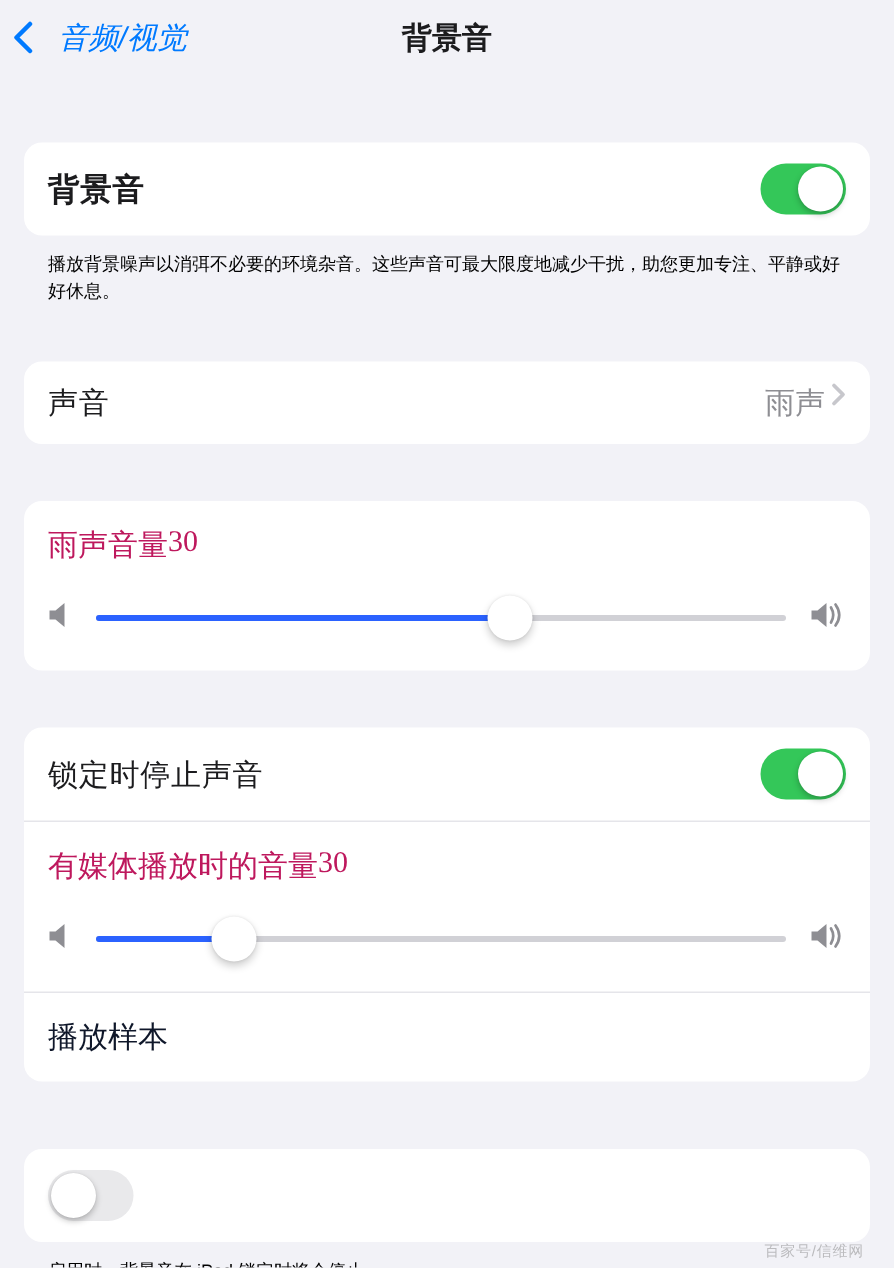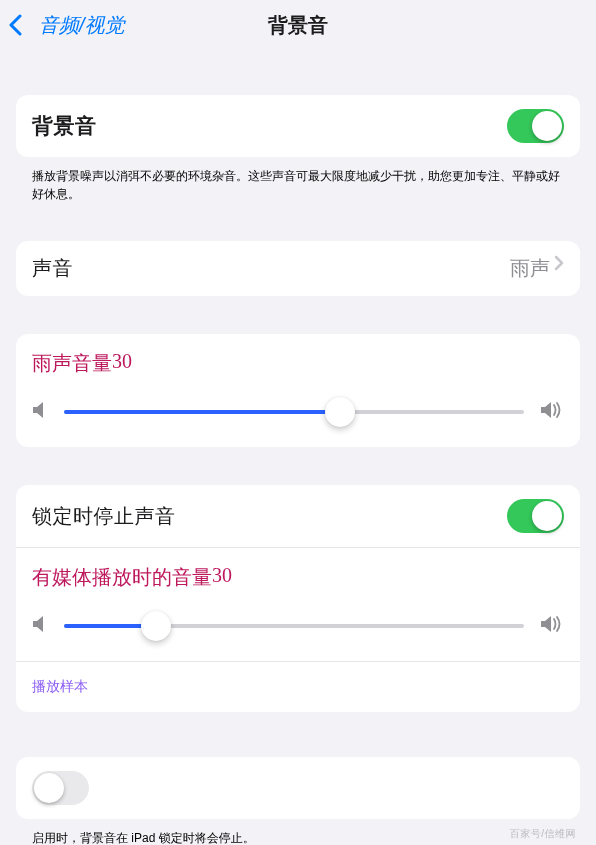--- a/index.html
+++ b/index.html
@@ -131,22 +131,22 @@
     top: 50%;
     width: 30px; height: 30px;
     background: #fff;
     border-radius: 50%;
     transform: translate(-50%, -50%);
     box-shadow: 0 3px 6px rgba(0,0,0,0.2), 0 0 2px rgba(0,0,0,0.1);
   }
 
   .link-row {
     padding: 16px;
-    color: #8b5cf6;
-    font-size: 14px;
+    color: #0f172a;
+    font-size: 20px;
     cursor: pointer;
     border-top: 0.5px solid #e5e5ea;
   }
 
   .watermark {
     position: fixed;
     right: 20px;
     bottom: 4px;
     font-size: 10px;
     color: rgba(120,120,120,0.45);

